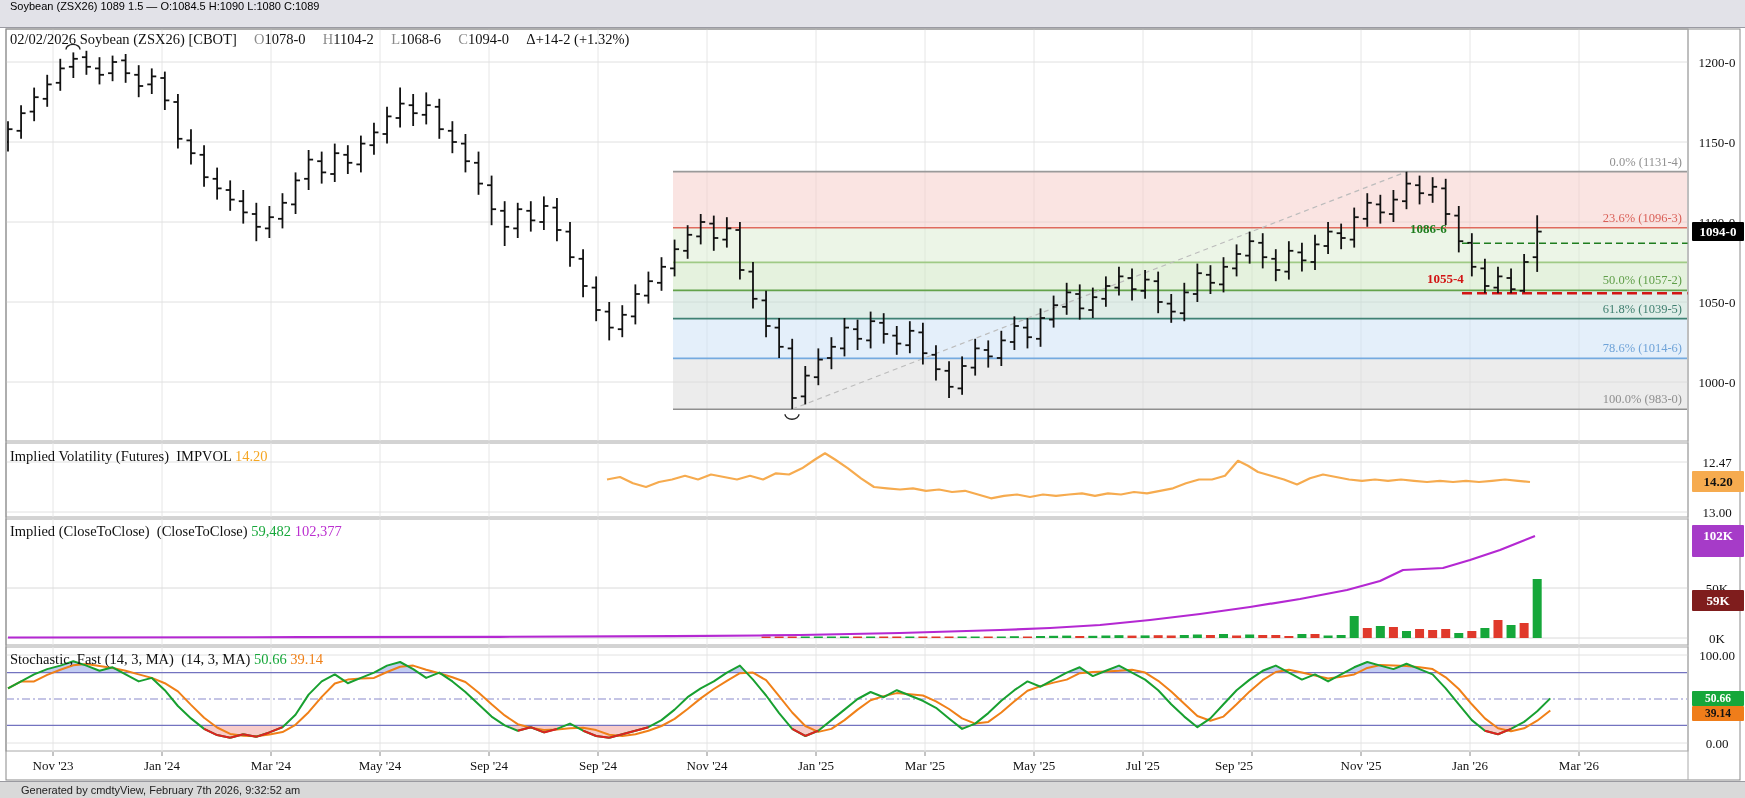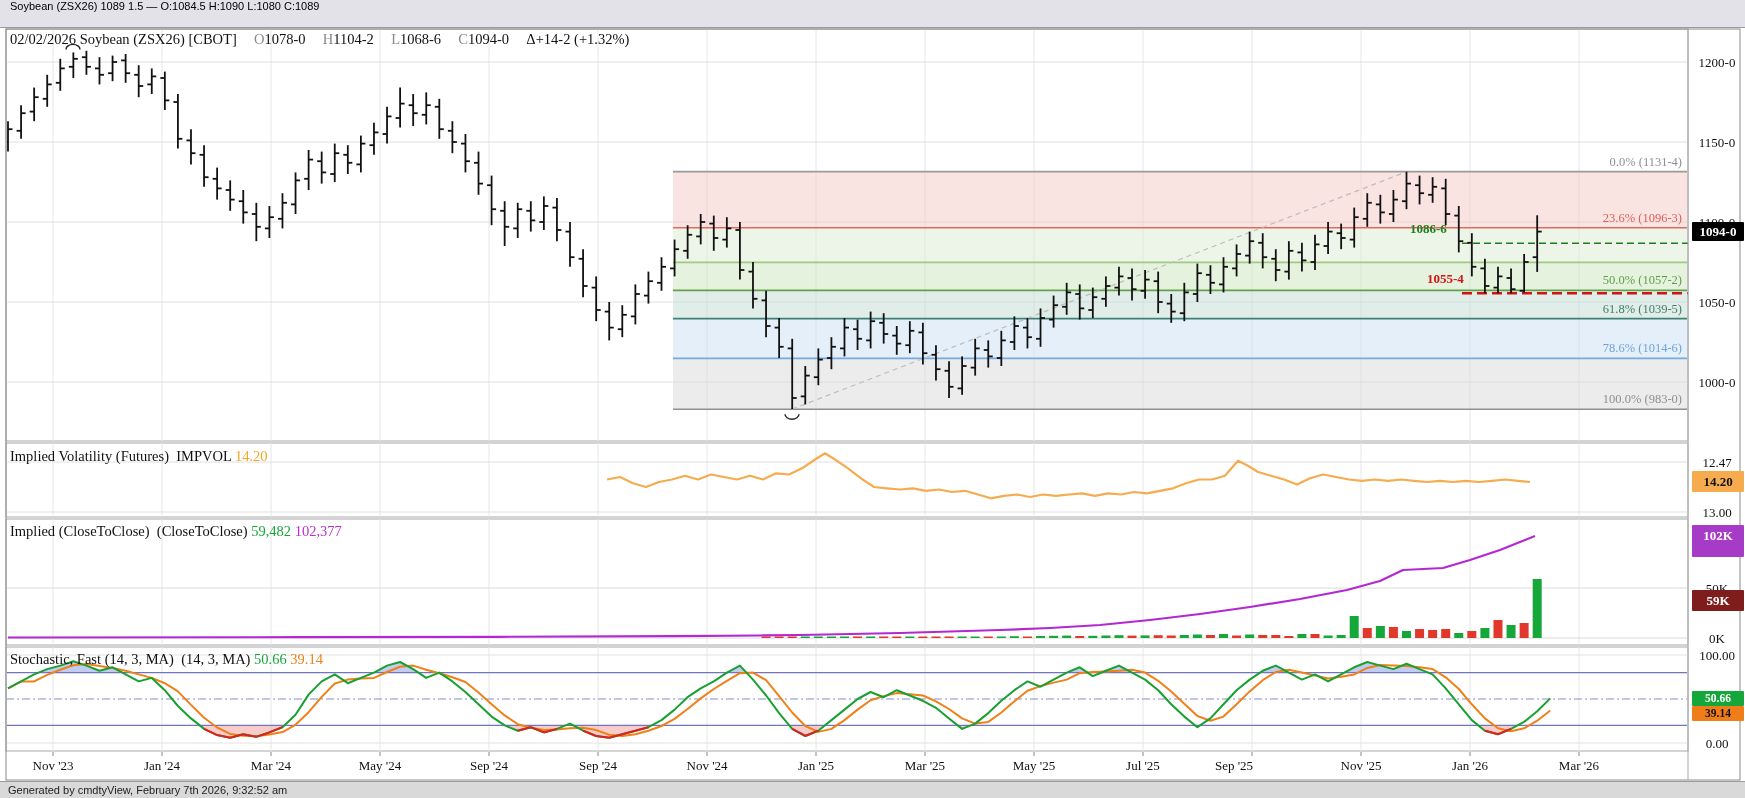--- a/index.html
+++ b/index.html
@@ -5,21 +5,21 @@
   html,body{margin:0;padding:0;background:#fff;}
   #stage{position:relative;width:1745px;height:798px;background:#fff;overflow:hidden;
          font-family:"Liberation Serif",serif;border-right:1px solid #9a9aa2;}
   .titlebar{position:absolute;left:0;top:0;width:1745px;height:28px;background:#e2e2e8;
             border-bottom:1px solid #9a9aa2;box-sizing:border-box;
             font-family:"Liberation Sans",sans-serif;font-size:11px;color:#000;
             display:flex;align-items:flex-start;padding-left:10px;}
   .statusbar{position:absolute;left:0;top:781px;width:1745px;height:17px;background:#d9d9d9;
              border-top:1px solid #9a9aa0;box-sizing:border-box;
              font-family:"Liberation Sans",sans-serif;font-size:11px;color:#222;
-             display:flex;align-items:center;padding-left:8px;}
+             display:flex;align-items:center;padding-left:21px;}
   svg{position:absolute;left:0;top:0;}
   .ovl{position:absolute;white-space:nowrap;pointer-events:none;}
   .hdr{left:10px;top:31px;font-size:14.5px;color:#111;}
   .hdr .g{color:#8a8a8a;}
   .hdr .sp{display:inline-block;width:10px;}
   .ptitle{font-size:14.5px;color:#111;left:10px;}
   .axlbl{left:1691px;width:52px;text-align:center;font-size:13px;color:#111;}
   .badge{left:1692px;width:52px;text-align:center;font-size:13px;font-weight:bold;
          border-radius:1px;}
   .fiblbl{left:1280px;width:402px;text-align:right;font-size:12.5px;}

